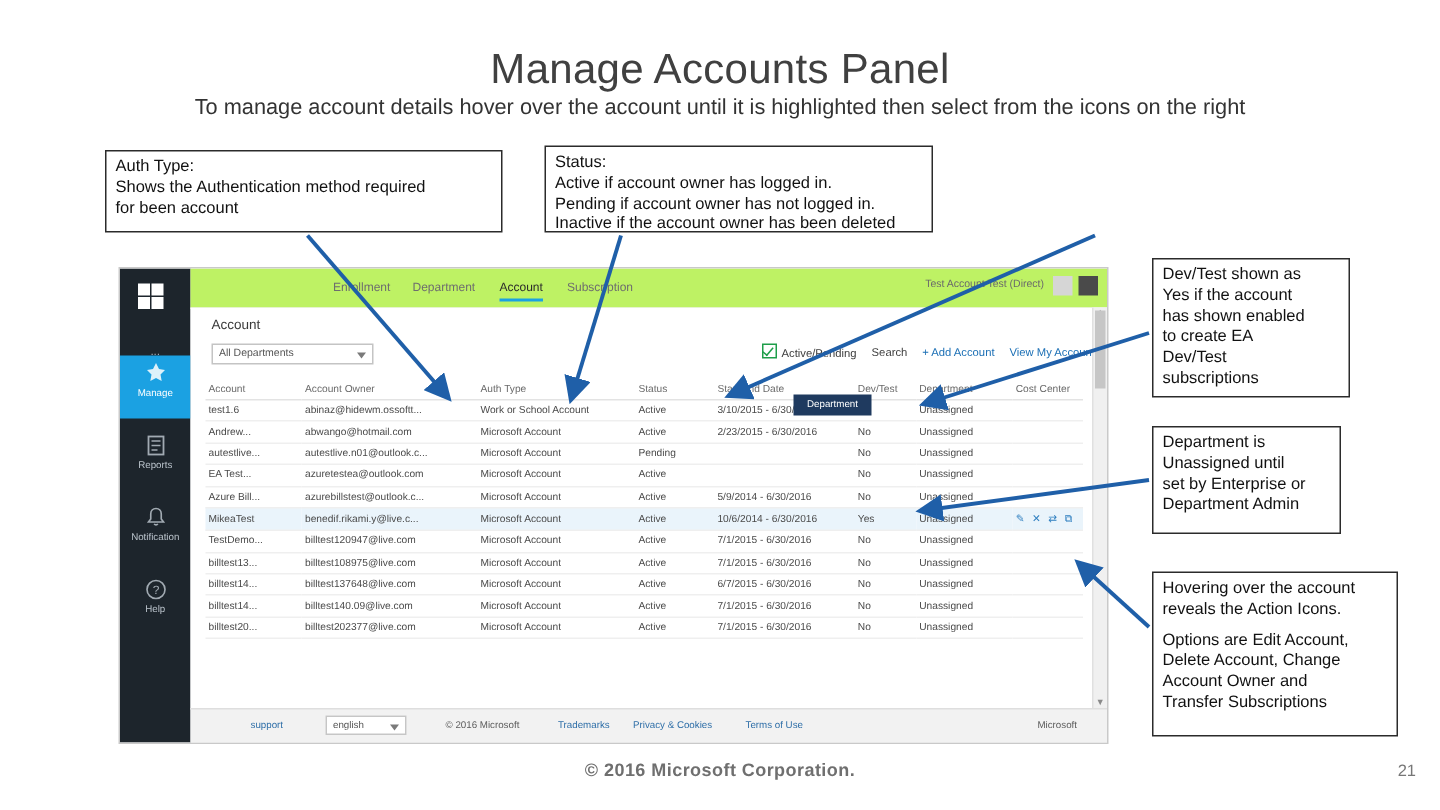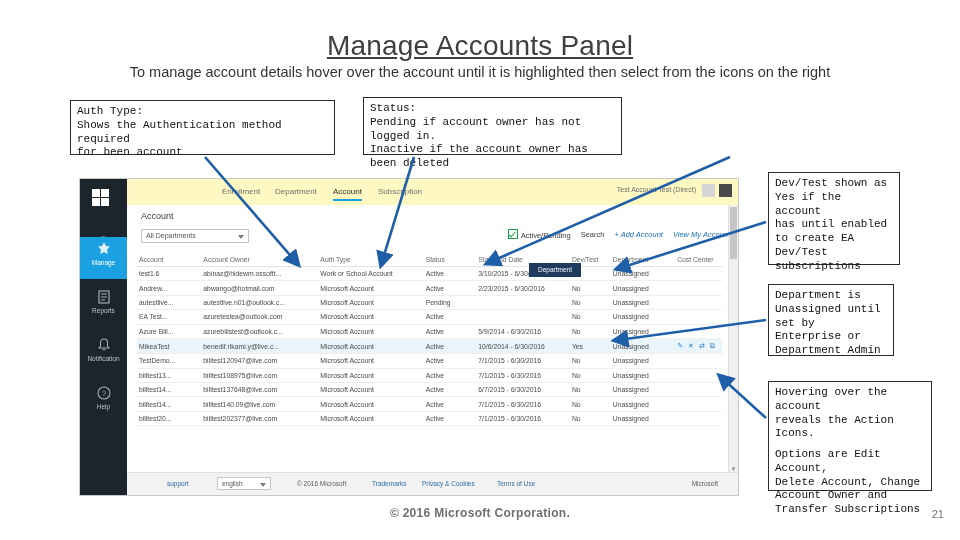--- a/index.html
+++ b/index.html
@@ -5,33 +5,33 @@
   html,body{margin:0;padding:0;}
   body{
     width:960px;height:540px;background:#ffffff;overflow:hidden;
     font-family:"Liberation Sans", sans-serif;color:#222;
     position:relative;
   }
   .slide{position:absolute;inset:0;}
 
   .title{
     position:absolute;left:0;top:30px;width:960px;text-align:center;
-    font-size:28px;color:#404040;font-weight:normal;letter-spacing:.2px;text-decoration:underline;
+    font-size:28px;color:#404040;font-weight:normal;letter-spacing:.2px;
   }
   .subtitle{
     position:absolute;left:0;top:64px;width:960px;text-align:center;
     font-size:14.5px;color:#333;
   }
 
   
   .callout{
     position:absolute;border:1px solid #2b2b2b;background:#fff;
     font-size:11px;line-height:1.25;color:#111;padding:4px 6px;box-sizing:border-box;
   }
-  .callout .ln{display:block;font-family:Liberation Mono, monospace;}
+  .callout .ln{display:block;}
 
   #co-auth{left:70px;top:100px;width:265px;height:55px;}
   #co-status{left:363px;top:97px;width:259px;height:58px;}
   #co-dates{left:654px;top:99px;width:261px;height:55px;}
   #co-devtest{left:768px;top:172px;width:132px;height:93px;}
   #co-dept{left:768px;top:284px;width:126px;height:72px;}
   #co-hover{left:768px;top:381px;width:164px;height:110px;}
 
   
   .arrows{position:absolute;left:0;top:0;width:960px;height:540px;pointer-events:none;}
@@ -51,42 +51,42 @@
   .winlogo i:nth-child(2){left:9px;top:0;}
   .winlogo i:nth-child(3){left:0;top:9px;}
   .winlogo i:nth-child(4){left:9px;top:9px;}
   .navitem{position:absolute;left:0;width:47px;height:42px;color:#b9c2ca;
     font-size:6.5px;text-align:center;}
   .navitem .ic{display:block;margin:4px auto 2px;width:16px;height:16px;opacity:.85;}
   .navitem.sel{background:#1ba1e2;color:#fff;}
   .navitem.sel:before{content:"";position:absolute;left:0;top:0;width:3px;height:42px;background:#fff;opacity:.0;}
 
   .shot-topbar{
-    position:absolute;left:47px;top:0;right:0;height:26px;background:#fef9c3;
+    position:absolute;left:47px;top:0;right:0;height:26px;background:#bef264;
     border-bottom:1px solid #dcdcdc;
   }
   .tab{position:absolute;top:8px;font-size:8px;color:#6e6e6e;}
   .tab.active{color:#2b2b2b;border-bottom:2px solid #1ba1e2;padding-bottom:3px;}
   .topright{position:absolute;right:6px;top:7px;font-size:7px;color:#6b6b6b;}
   .tr-icons{position:absolute;right:6px;top:5px;display:flex;gap:4px;}
   .tr-icons .sq{width:13px;height:13px;background:#d6d6d6;}
   .tr-icons .sq.dark{background:#4a4a4a;}
 
   .shot-body{position:absolute;left:47px;top:26px;right:0;bottom:22px;background:#fff;}
   .acct-head{position:absolute;left:14px;top:6px;font-size:9px;color:#3a3a3a;}
   .dept-select{
     position:absolute;left:14px;top:24px;width:108px;height:14px;
     border:1px solid #c4c4c4;background:#fff;font-size:7px;color:#555;
     padding:2px 4px;box-sizing:border-box;
   }
   .dept-select:after{content:"";position:absolute;right:4px;top:5px;border-left:3px solid transparent;border-right:3px solid transparent;border-top:4px solid #7a7a7a;}
   .filters{position:absolute;right:8px;top:24px;display:flex;align-items:center;gap:10px;font-size:7.5px;color:#3b3b3b;}
   .chk{display:inline-block;width:8px;height:8px;border:1px solid #1e9e4a;margin-right:3px;vertical-align:-1px;position:relative;background:#fff;}
   .chk:after{content:"";position:absolute;left:1px;top:0px;width:3px;height:6px;border:solid #1e9e4a;border-width:0 1.4px 1.4px 0;transform:rotate(40deg);}
-  .lnk{color:#1b6fb5;font-style:italic;}
+  .lnk{color:#1b6fb5;}
 
   table.grid{
     position:absolute;left:10px;top:48px;right:16px;border-collapse:collapse;
     font-size:6.8px;color:#4a4a4a;width:calc(100% - 26px);
   }
   table.grid th{
     text-align:left;font-weight:normal;color:#6a6a6a;font-size:6.8px;
     border-bottom:1px solid #e3e3e3;padding:3px 2px;
   }
   table.grid td{padding:3.2px 2px;border-bottom:1px solid #efefef;}
@@ -128,29 +128,30 @@
   <div class="subtitle">To manage account details hover over the account until it is highlighted then select from the icons on the right</div>
 
   <div class="callout" id="co-auth">
     <span class="ln">Auth Type:</span>
     <span class="ln">Shows the Authentication method required</span>
     <span class="ln">for been account</span>
   </div>
 
   <div class="callout" id="co-status">
     <span class="ln">Status:</span>
+    <span class="ln">Active if account owner has logged in.</span>
     <span class="ln">Pending if account owner has not logged in.</span>
     <span class="ln">Inactive if the account owner has been deleted</span>
   </div>
 
 
   <div class="callout" id="co-devtest">
     <span class="ln">Dev/Test shown as</span>
     <span class="ln">Yes if the account</span>
-    <span class="ln">has until enabled</span>
+    <span class="ln">has shown enabled</span>
     <span class="ln">to create EA</span>
     <span class="ln">Dev/Test</span>
     <span class="ln">subscriptions</span>
   </div>
 
   <div class="callout" id="co-dept">
     <span class="ln">Department is</span>
     <span class="ln">Unassigned until</span>
     <span class="ln">set by Enterprise or</span>
     <span class="ln">Department Admin</span>

